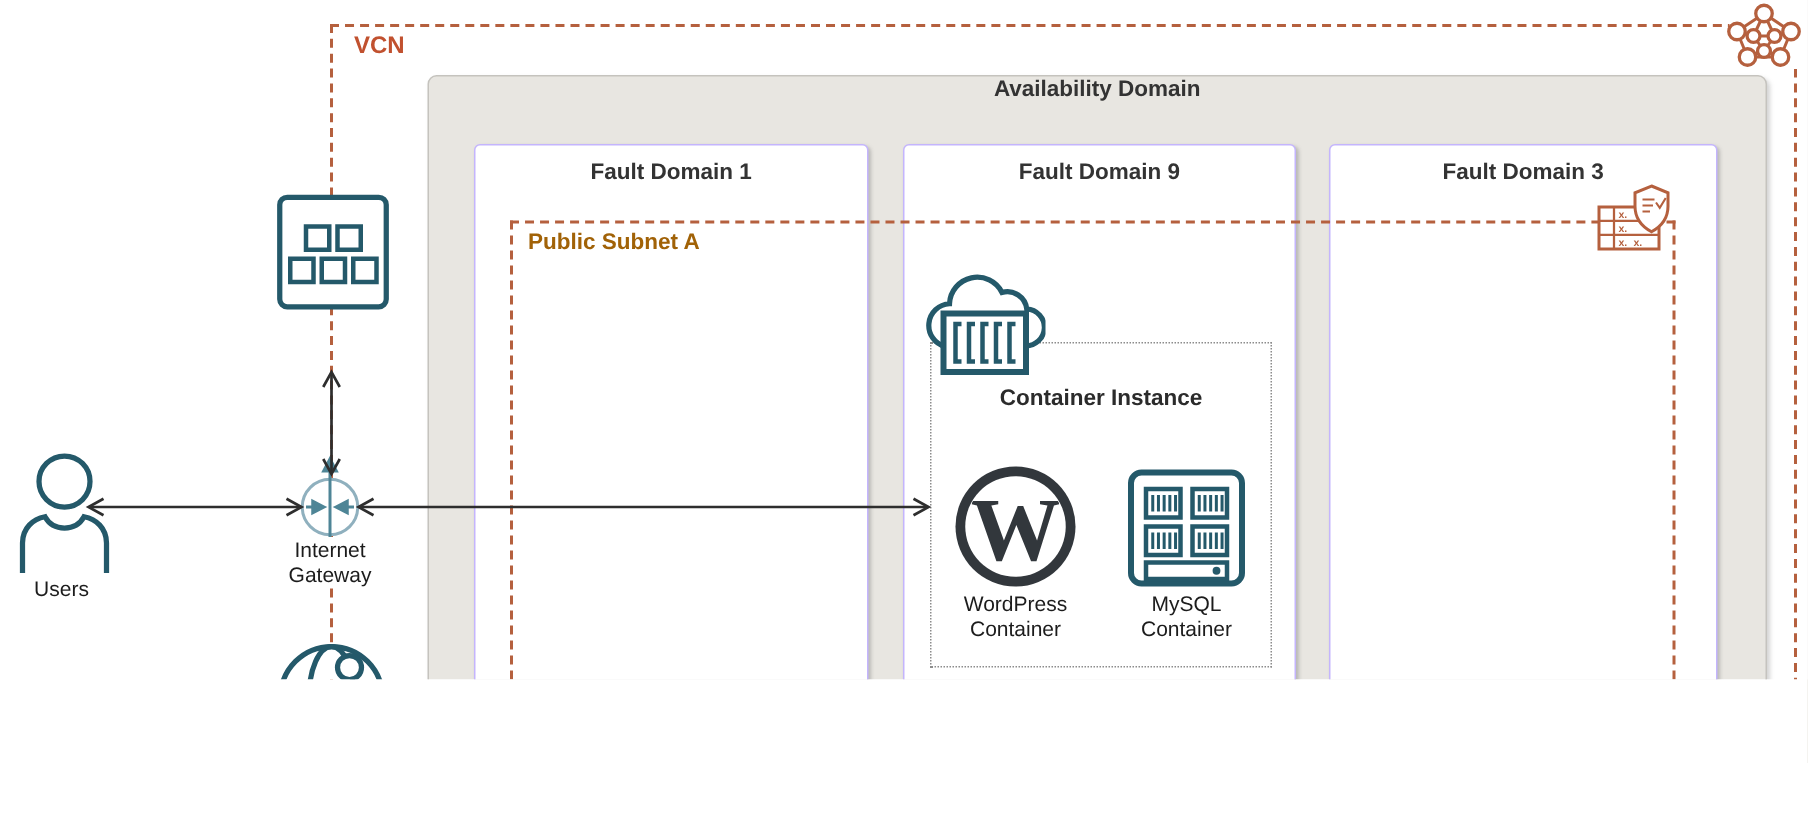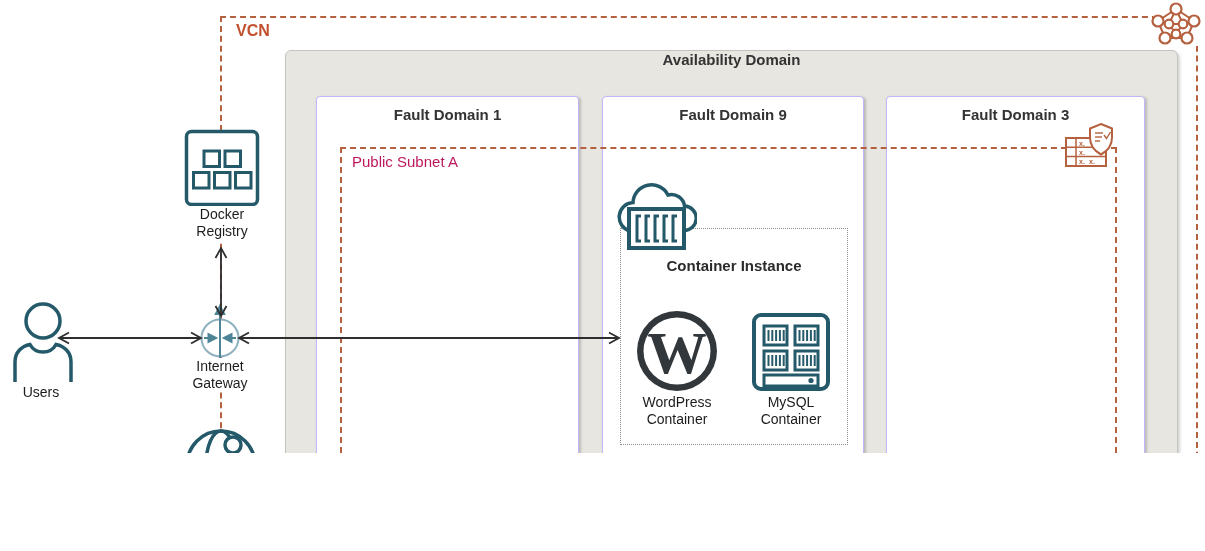--- a/index.html
+++ b/index.html
@@ -11,21 +11,21 @@
   .abs { position:absolute; }
   .vcn-box { border:2px dashed #b5603e; z-index:1; }
   .vcn-label { font-size:16px; font-weight:bold; color:#c1512f; z-index:6; }
   .ad-box { background:#e8e6e1; border:1px solid #c5c3be; border-radius:6px;
             box-shadow:2px 2px 3px rgba(130,130,130,.35); z-index:2; }
   .ad-title { text-align:center; padding-top:0; font-size:15px; font-weight:bold; color:#333; }
   .fd-box { background:#ffffff; border:1px solid #c4b5fd; border-radius:4px;
             box-shadow:1.5px 1.5px 2.5px rgba(120,120,120,.4); z-index:3; }
   .fd-title { text-align:center; padding-top:9px; font-size:15px; font-weight:bold; color:#333; }
   .subnet-box { border:2px dashed #b5603e; z-index:4; }
-  .subnet-label { font-size:15px; font-weight:normal; color:#be185d; z-index:5; }
+  .subnet-label { font-size:15px; font-weight:bold; color:#a16207; z-index:5; }
   .dotted-box { border:1.5px dotted #8c8c8c; z-index:4; }
   .ci-title { text-align:center; font-size:15px; font-weight:bold; color:#2b2b2b; z-index:5; }
   .icon { z-index:6; }
   .arrow { z-index:7; }
   .node-label { font-size:14px; line-height:17px; text-align:center; color:#1c1c1c; z-index:6; }
   .white-bg { background:#ffffff; }
 </style>
 </head>
 <body>
 
@@ -174,24 +174,20 @@
   <svg class="abs icon" style="left:184px; top:129px;" width="76" height="78" viewBox="0 0 76 78">
     <rect x="2.5" y="2.5" width="71" height="73" rx="5" fill="#ffffff" stroke="#24596A" stroke-width="3.5"></rect>
     <g fill="none" stroke="#24596A" stroke-width="3">
       <rect x="20" y="22" width="15.5" height="15.5"></rect>
         <rect x="41" y="22" width="15.5" height="15.5"></rect>
       <rect x="9.5" y="43.5" width="15.5" height="15.5"></rect>
         <rect x="30.5" y="43.5" width="15.5" height="15.5"></rect>
         <rect x="51.5" y="43.5" width="15.5" height="15.5"></rect>
     </g>
   </svg>
-  <div class="abs node-label white-bg" style="left:172px; top:206px; width:100px;">
-    <div>Docker</div>
-    <div>Registry</div>
-  </div>
 
   <svg class="abs icon" style="left:7px; top:300px;" width="72" height="86" viewBox="0 0 72 86">
     <circle cx="36" cy="21" r="17" fill="#ffffff" stroke="#24596A" stroke-width="3.5"></circle>
     <path d="M8 82 V62 c0 -10 7 -16 15 -17.5 c3 5.5 8 7.5 13 7.5 c5 0 10 -2 13 -7.5 c8 1.5 15 7.5 15 17.5 v20" fill="none" stroke="#24596A" stroke-width="3.5"></path>
   </svg>
   <div class="abs node-label" style="left:1px; top:384px; width:80px;">Users</div>
 
   <svg class="abs icon" style="left:192px; top:302px;" width="56" height="72" viewBox="0 0 56 72">
     <circle cx="28" cy="36" r="18.5" fill="#ffffff" stroke="#8FB0BE" stroke-width="2"></circle>
     <g stroke="#4E8596" stroke-width="2" fill="#4E8596">

